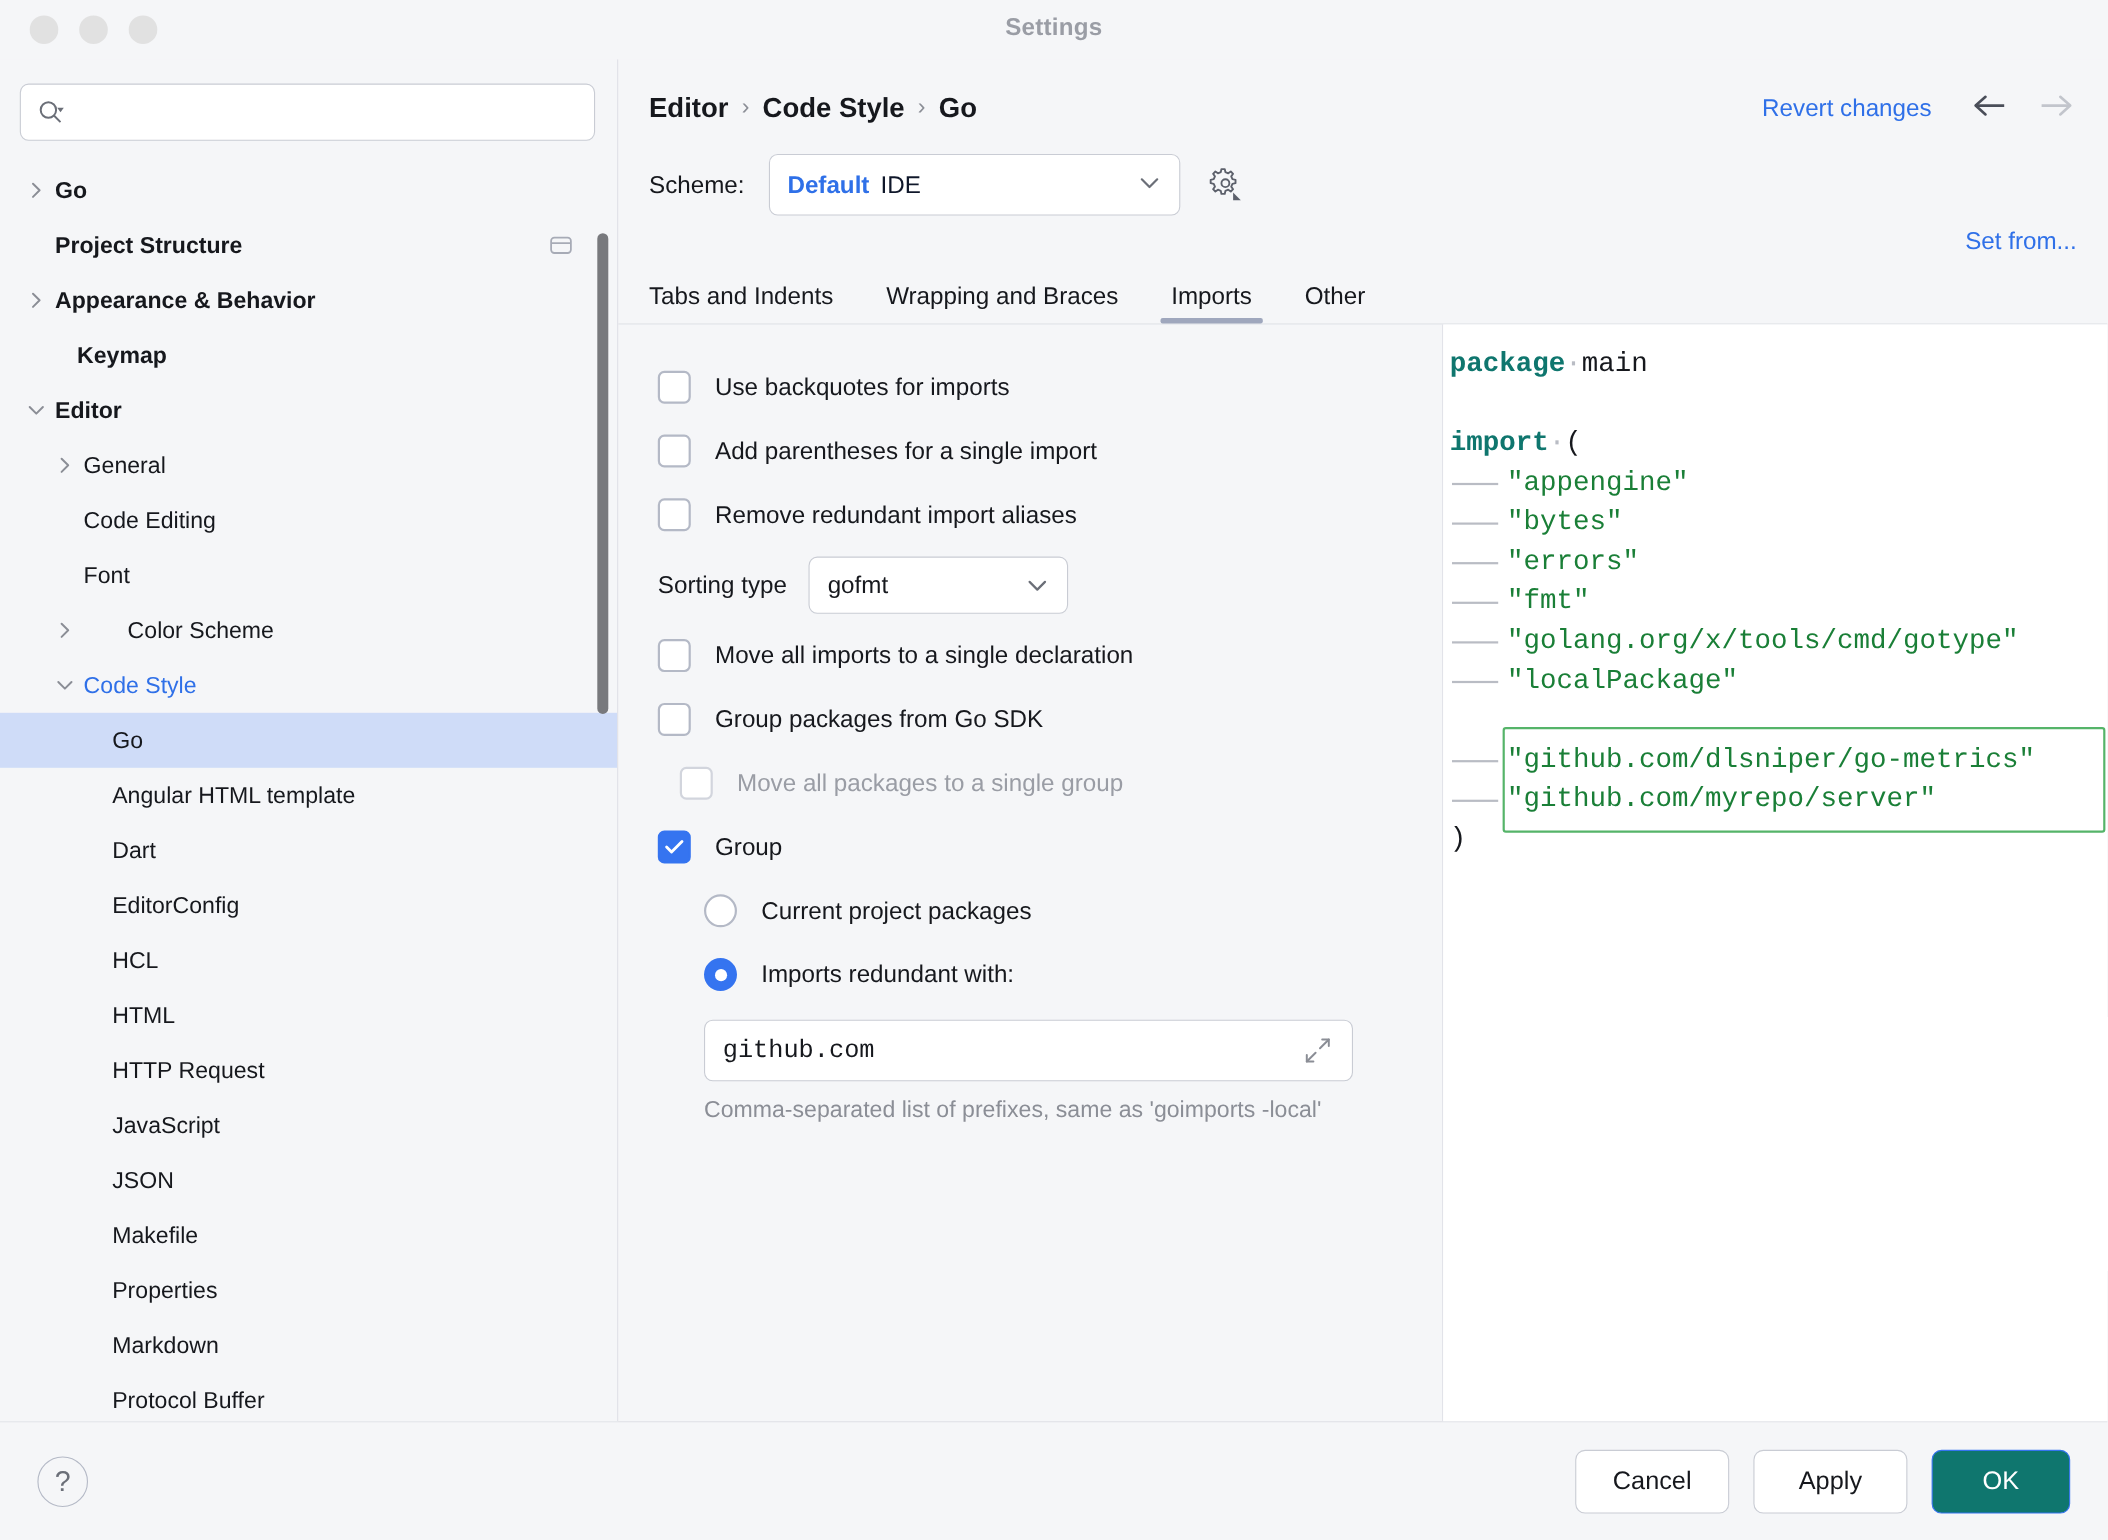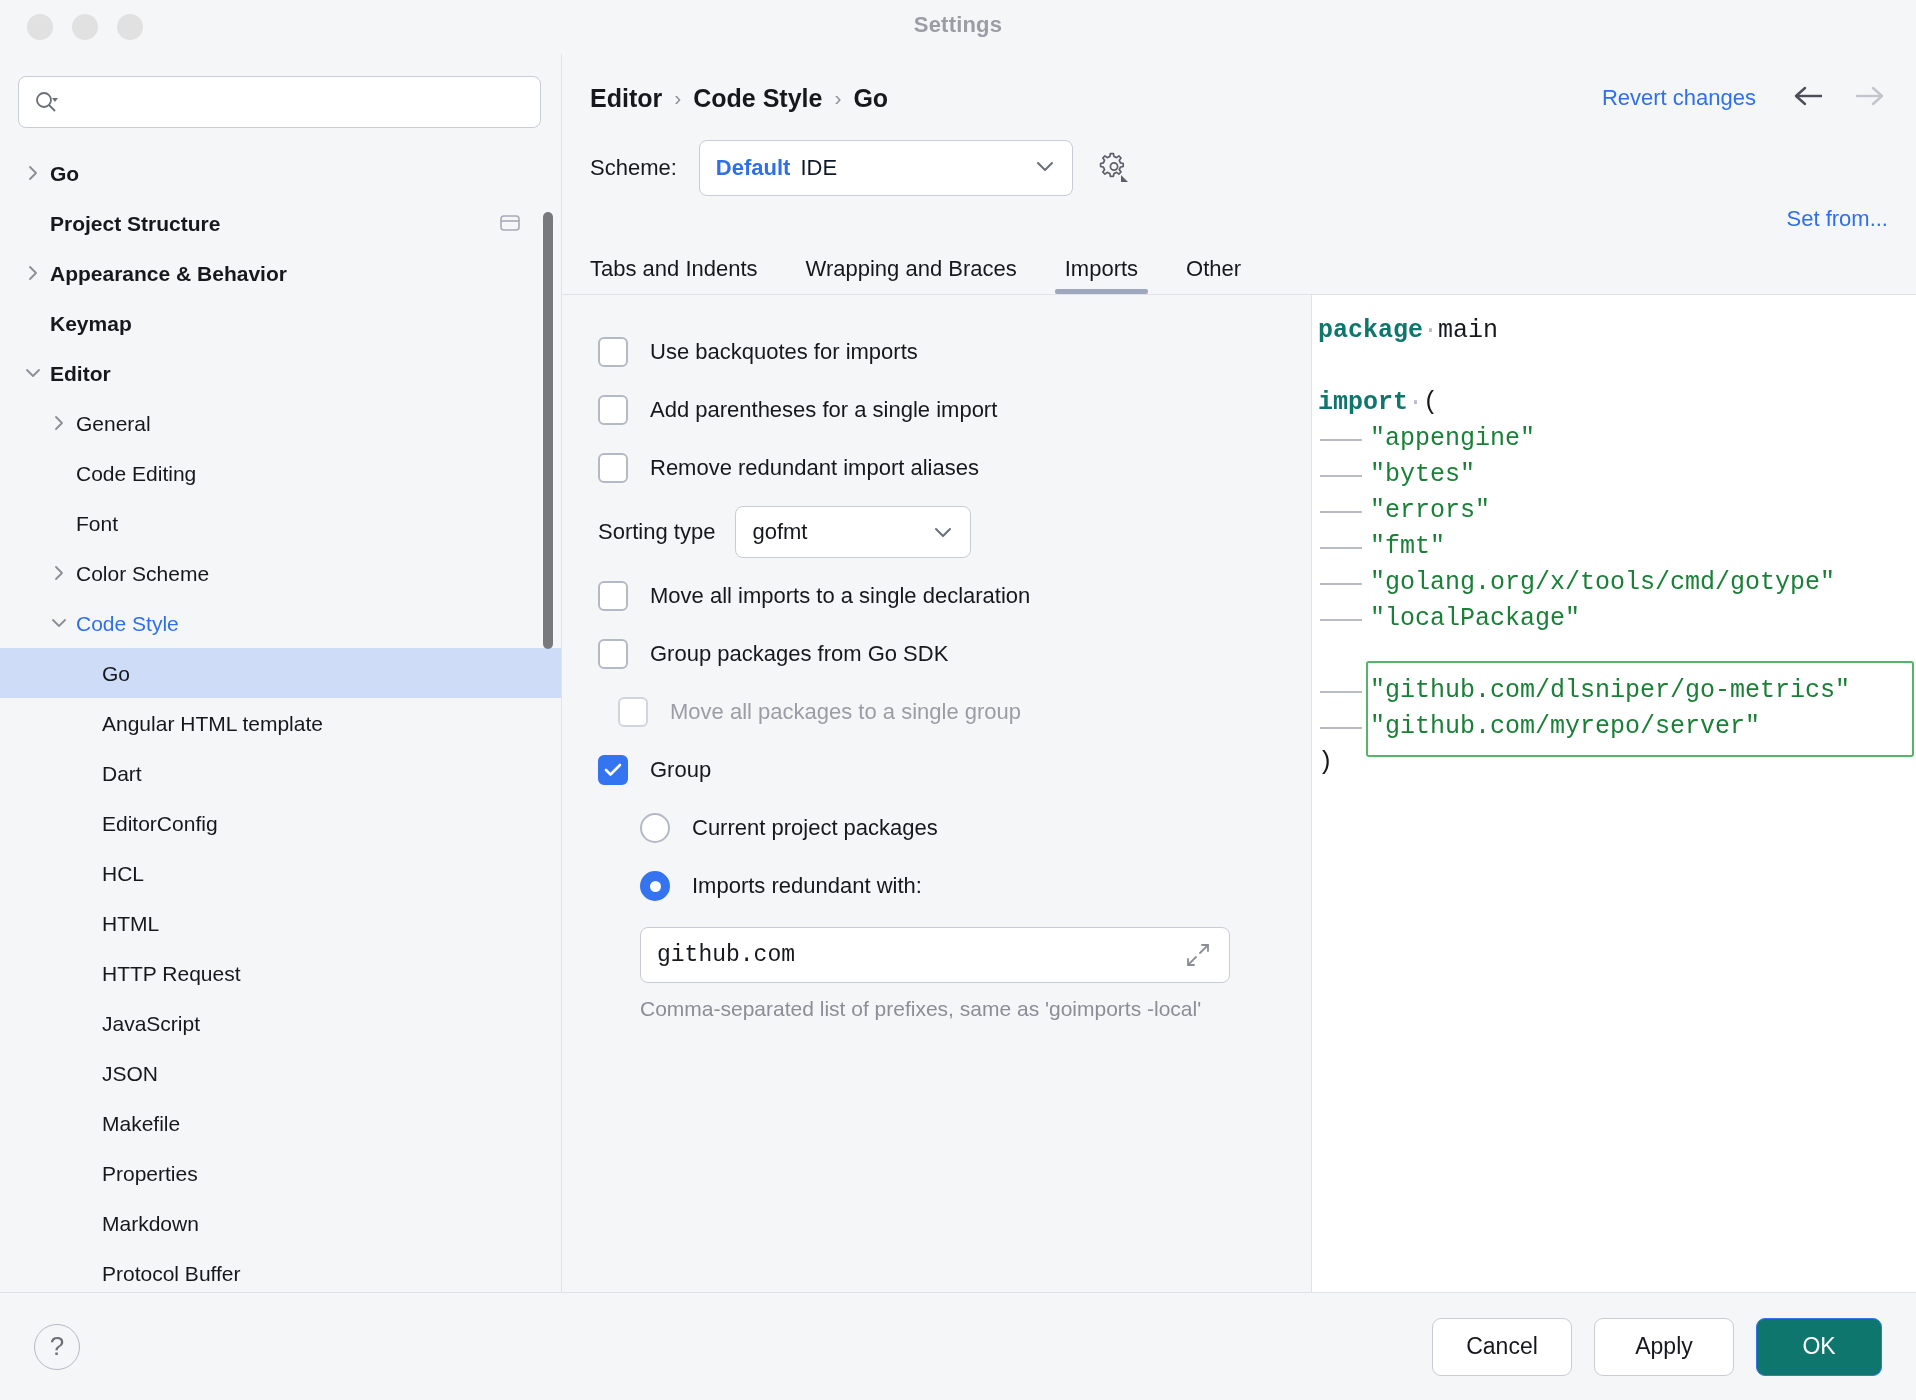--- a/index.html
+++ b/index.html
@@ -271,21 +271,21 @@
             </span>
           </div>
           <div class="tree-row bold" style="padding-left: 16px;">
             <span class="tw">
               <svg width="18" height="18" viewBox="0 0 18 18">
                 <polyline points="6,3 12,9 6,15" fill="none" stroke="#8b8e96" stroke-width="1.8" stroke-linecap="round" stroke-linejoin="round"></polyline>
               </svg>
             </span>
             <span class="tree-label">Appearance &amp; Behavior</span>
           </div>
-          <div class="tree-row bold" style="padding-left: 16px;">
+          <div class="tree-row bold" style="padding-left: 16px; margin-left: 20px;">
             <span class="tw"></span>
             <span class="tree-label">Keymap</span>
           </div>
           <div class="tree-row bold" style="padding-left: 16px;">
             <span class="tw">
               <svg width="18" height="18" viewBox="0 0 18 18">
                 <polyline points="3,6 9,12 15,6" fill="none" stroke="#8b8e96" stroke-width="1.8" stroke-linecap="round" stroke-linejoin="round"></polyline>
               </svg>
             </span>
             <span class="tree-label">Editor</span>
@@ -299,21 +299,21 @@
             <span class="tree-label">General</span>
           </div>
           <div class="tree-row" style="padding-left: 42px;">
             <span class="tw"></span>
             <span class="tree-label">Code Editing</span>
           </div>
           <div class="tree-row" style="padding-left: 42px;">
             <span class="tw"></span>
             <span class="tree-label">Font</span>
           </div>
-          <div class="tree-row" style="padding-left: 42px;">
+          <div class="tree-row" style="padding-left: 42px; gap: 40px;">
             <span class="tw">
               <svg width="18" height="18" viewBox="0 0 18 18">
                 <polyline points="6,3 12,9 6,15" fill="none" stroke="#8b8e96" stroke-width="1.8" stroke-linecap="round" stroke-linejoin="round"></polyline>
               </svg>
             </span>
             <span class="tree-label">Color Scheme</span>
           </div>
           <div class="tree-row link" style="padding-left: 42px;">
             <span class="tw">
               <svg width="18" height="18" viewBox="0 0 18 18">

